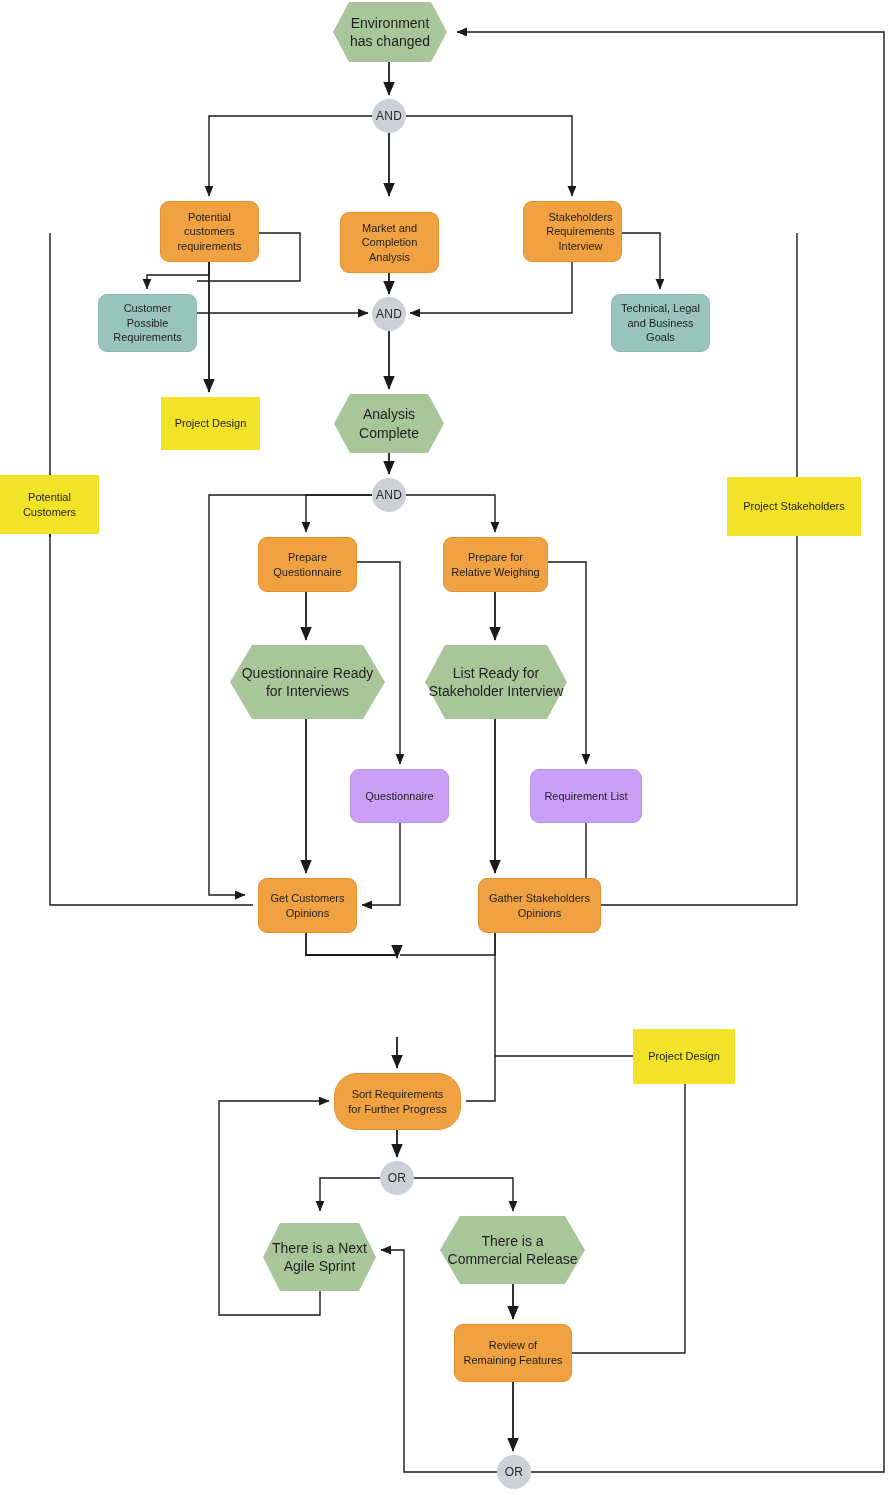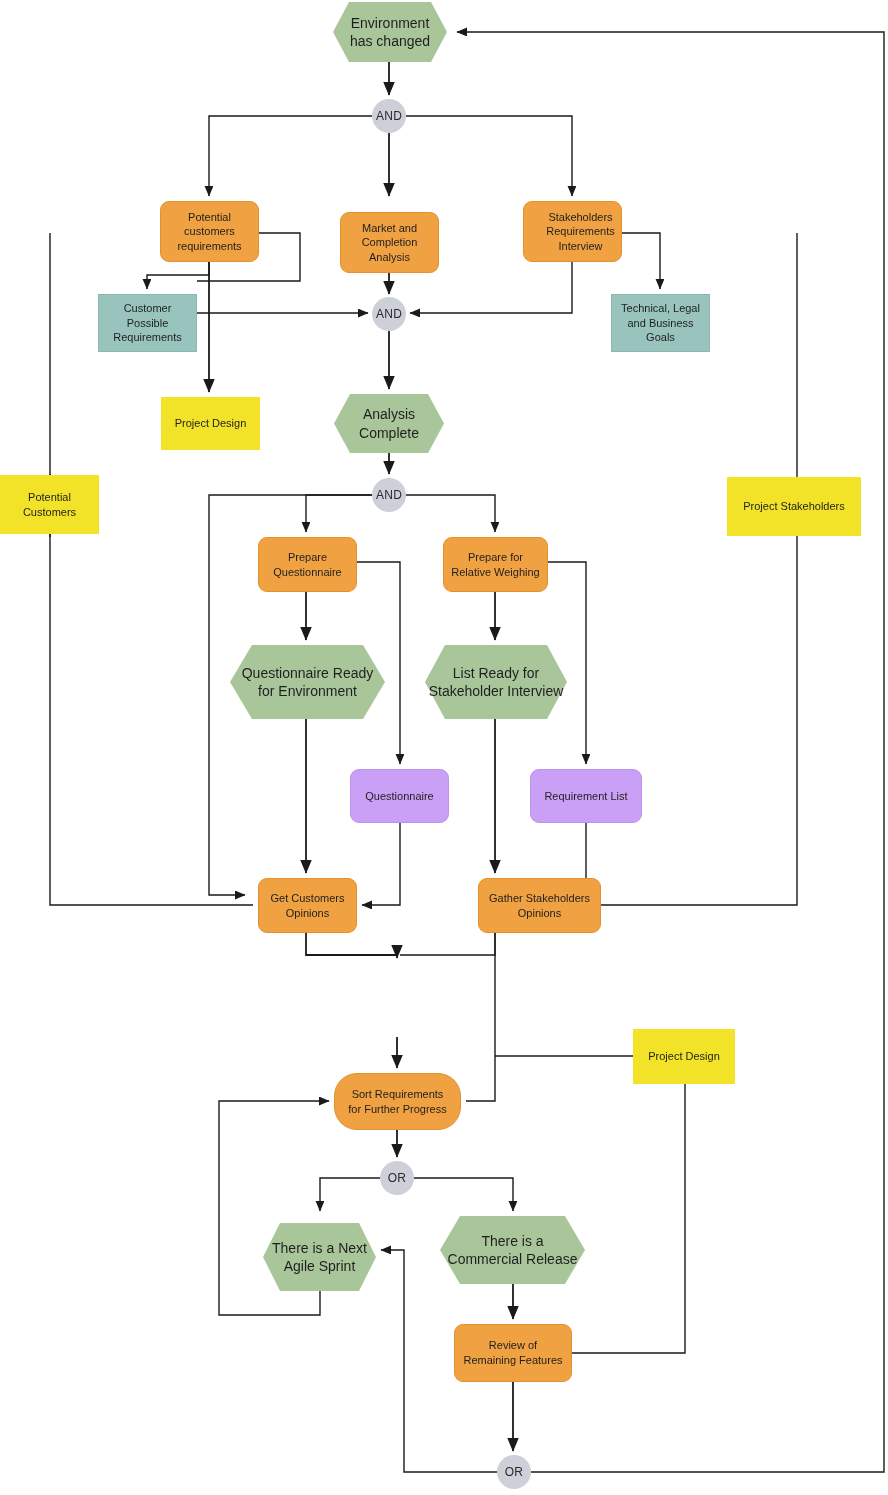--- a/index.html
+++ b/index.html
@@ -2,21 +2,21 @@
 <html><head>
 <meta charset="utf-8">
 <style>
   html,body{margin:0;padding:0;background:#ffffff;}
   body{font-family:"Liberation Sans",sans-serif;}
   #canvas{position:relative;width:888px;height:1495px;background:#fff;overflow:hidden;}
   svg#wires{position:absolute;left:0;top:0;width:888px;height:1495px;}
   .node{position:absolute;box-sizing:border-box;display:flex;align-items:center;justify-content:center;text-align:center;color:#1f1f1f;font-size:11px;line-height:1.32;}
   .node span{display:block;padding:0 4px;white-space:pre-line;}
   .n-func{background:#f0a142;border:1px solid #e1922f;border-radius:9px;}
-  .n-info{background:#98c4bd;border:1px solid #8bb8b1;border-radius:0;}
+  .n-info{background:#98c4bd;border:1px solid #8bb8b1;border-radius:9px;}
   .n-org{background:#f2e328;}
   .n-doc{background:#c9a0f5;border:1px solid #bd92ec;border-radius:9px;}
   .hexwrap{position:absolute;}
   .hexwrap svg{position:absolute;left:0;top:0;}
   .hexlabel{position:absolute;left:0;top:0;width:100%;height:100%;display:flex;align-items:center;justify-content:center;text-align:center;font-size:14px;line-height:1.32;color:#1f1f1f;white-space:pre-line;}
   .conn{position:absolute;width:34px;height:34px;border-radius:50%;background:#cdd0d8;display:flex;align-items:center;justify-content:center;font-size:12px;color:#2a2a2a;letter-spacing:.3px;}
 </style>
 </head>
 <body>
 
@@ -126,21 +126,21 @@
       </svg>
     <div class="hexlabel">Analysis
 Complete</div>
   </div>
 
   <div class="hexwrap" style="left:230px;top:645px;width:155px;height:74px;">
     <svg width="155" height="74" viewBox="0 0 155 74">
         <polygon points="22,0 133,0 155,37 133,74 22,74 0,37" fill="#a9c69a"></polygon>
       </svg>
     <div class="hexlabel">Questionnaire Ready
-for Environment</div>
+for Interviews</div>
   </div>
 
   <div class="hexwrap" style="left:425px;top:645px;width:142px;height:74px;">
     <svg width="142" height="74" viewBox="0 0 142 74">
         <polygon points="20,0 122,0 142,37 122,74 20,74 0,37" fill="#a9c69a"></polygon>
       </svg>
     <div class="hexlabel">List Ready for
 Stakeholder Interview</div>
   </div>
 

